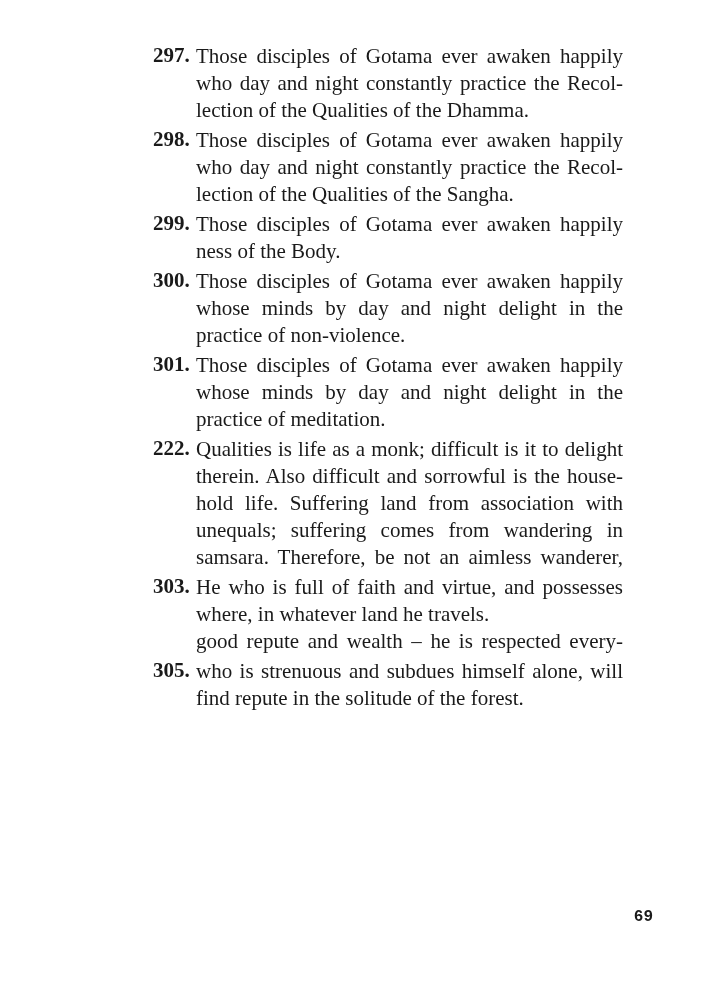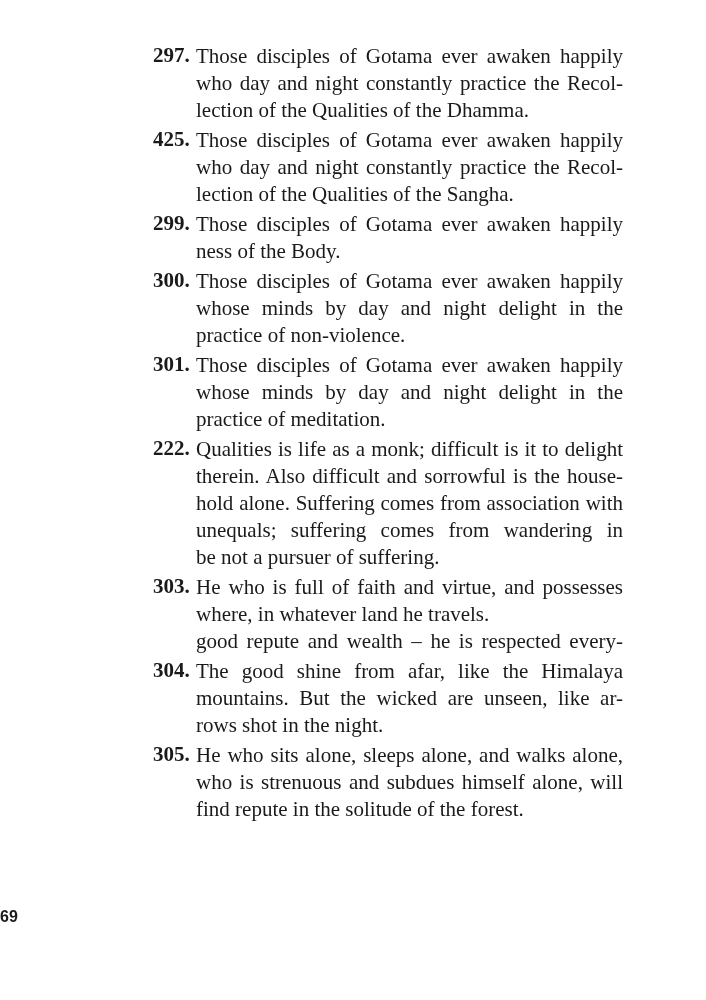--- a/index.html
+++ b/index.html
@@ -2,34 +2,34 @@
 <html><head>
 <meta charset="utf-8">
 <style>
   html,body{margin:0;padding:0;background:#ffffff;}
   body{width:706px;height:1000px;position:relative;overflow:hidden;}
   .page{position:absolute;left:118px;top:43px;width:470px;font-family:"Liberation Serif","DejaVu Serif",serif;color:#1a1a1a;font-size:21px;margin-left:35px;}
   .verse{position:relative;padding-left:43px;margin-bottom:3px;}
   .num{position:absolute;left:0;top:0;font-weight:bold;}
   .line{display:block;height:27px;line-height:27px;text-align:justify;text-align-last:justify;white-space:nowrap;}
   .line.last{text-align-last:left;}
-  .pnum{position:absolute;left:0;width:653px;top:908px;text-align:left;font-family:Liberation Sans, sans-serif;font-weight:bold;font-size:16px;color:#1a1a1a;}
+  .pnum{position:absolute;left:0;width:653px;top:908px;text-align:right;font-family:Liberation Mono, monospace;font-weight:bold;font-size:16px;color:#1a1a1a;}
 </style>
 </head>
 <body>
 
 <div class="page" id="page">
     <div class="verse">
       <span class="num">297.</span>
       <span class="line">Those disciples of Gotama ever awaken happily</span>
       <span class="line">who day and night constantly practice the Recol-</span>
       <span class="line last">lection of the Qualities of the Dhamma.</span>
     </div>
     <div class="verse">
-      <span class="num">425.</span>
+      <span class="num">298.</span>
       <span class="line">Those disciples of Gotama ever awaken happily</span>
       <span class="line">who day and night constantly practice the Recol-</span>
       <span class="line last">lection of the Qualities of the Sangha.</span>
     </div>
     <div class="verse">
       <span class="num">299.</span>
       <span class="line">Those disciples of Gotama ever awaken happily</span>
       <span class="line last">ness of the Body.</span>
     </div>
     <div class="verse">
@@ -41,36 +41,29 @@
     <div class="verse">
       <span class="num">301.</span>
       <span class="line">Those disciples of Gotama ever awaken happily</span>
       <span class="line">whose minds by day and night delight in the</span>
       <span class="line last">practice of meditation.</span>
     </div>
     <div class="verse">
       <span class="num">222.</span>
       <span class="line">Qualities is life as a monk; difficult is it to delight</span>
       <span class="line">therein. Also difficult and sorrowful is the house-</span>
-      <span class="line">hold alone. Suffering comes from association with</span>
+      <span class="line">hold life. Suffering land from association with</span>
       <span class="line">unequals; suffering comes from wandering in</span>
-      <span class="line last">be not a pursuer of suffering.</span>
+      <span class="line">samsara. Therefore, be not an aimless wanderer,</span>
     </div>
     <div class="verse">
       <span class="num">303.</span>
       <span class="line">He who is full of faith and virtue, and possesses</span>
       <span class="line last">where, in whatever land he travels.</span>
       <span class="line">good repute and wealth – he is respected every-</span>
     </div>
     <div class="verse">
-      <span class="num">304.</span>
-      <span class="line">The good shine from afar, like the Himalaya</span>
-      <span class="line">mountains. But the wicked are unseen, like ar-</span>
-      <span class="line last">rows shot in the night.</span>
-    </div>
-    <div class="verse">
       <span class="num">305.</span>
-      <span class="line">He who sits alone, sleeps alone, and walks alone,</span>
       <span class="line">who is strenuous and subdues himself alone, will</span>
       <span class="line last">find repute in the solitude of the forest.</span>
     </div>
   </div>
 <div class="pnum">69</div>
 
 </body></html>

